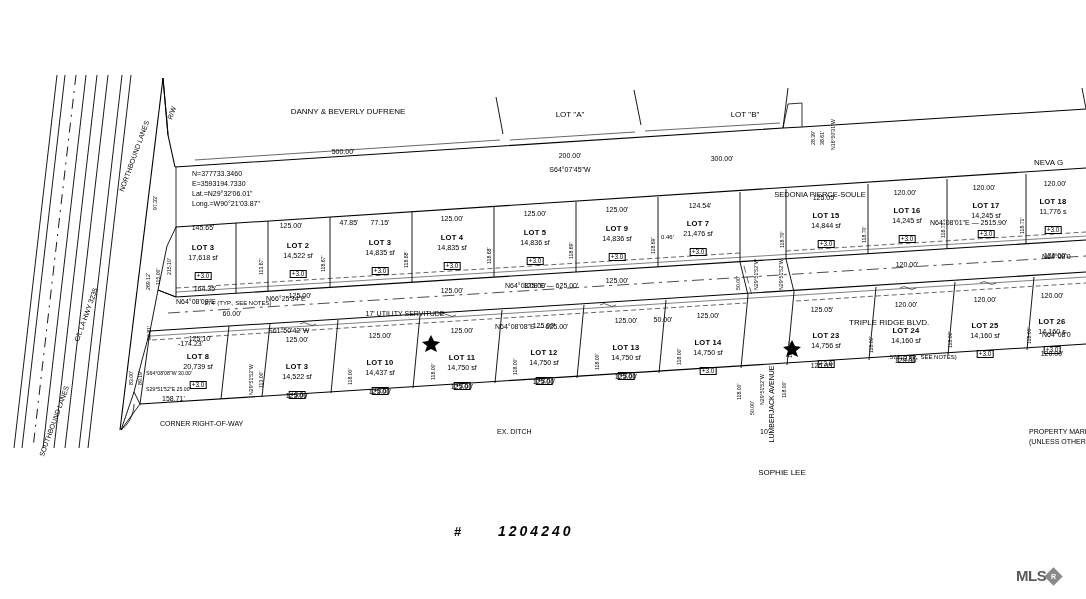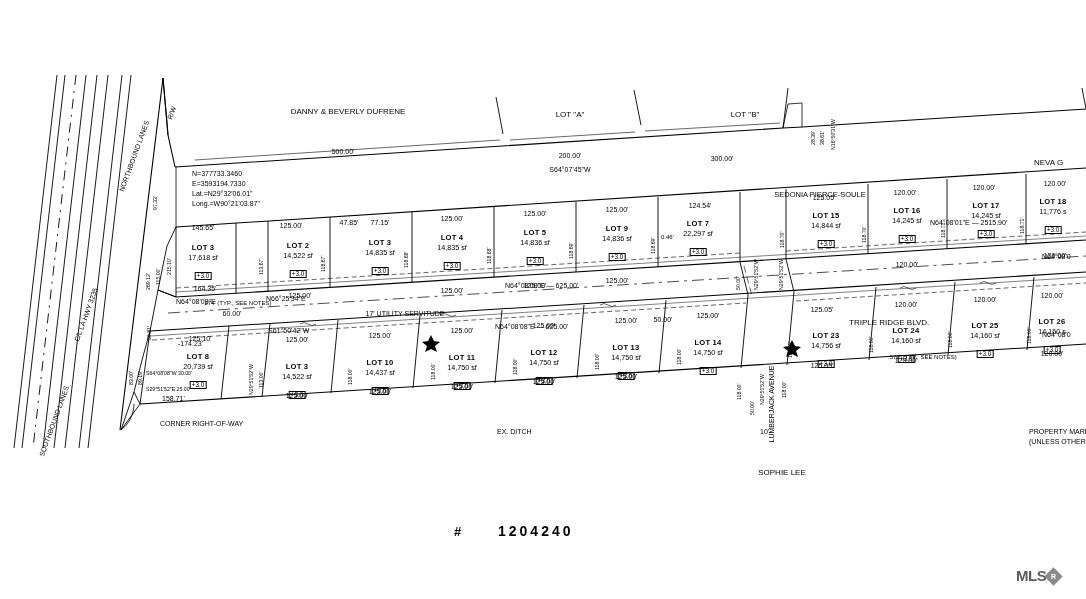--- a/index.html
+++ b/index.html
@@ -12,21 +12,21 @@
   .t7{font-size:7px;}
   .t75{font-size:7.5px;}
   .t8{font-size:8px;}
   .lotname{font-size:7.6px;font-weight:bold;letter-spacing:.2px;}
   .lotarea{font-size:7.2px;}
   .center{transform:translateX(-50%);text-align:center;}
   .rot90{transform:rotate(-90deg);transform-origin:0 0;}
   .rot90c{transform:rotate(-90deg) translateX(-50%);transform-origin:0 0;}
   .rotsl{transform:rotate(-70deg);transform-origin:0 0;}
   .plus{font-size:6.4px;border:1px solid #000;padding:0 1px;line-height:1;display:inline-block;}
-  .caseno{position:absolute;font-size:14px;letter-spacing:3px;font-weight:bold;}
+  .caseno{position:absolute;font-size:14px;letter-spacing:3px;font-weight:bold;font-style:italic;}
   .hash{position:absolute;font-size:13px;font-weight:bold;}
   #mls{position:absolute;right:8px;bottom:6px;width:62px;height:26px;}
   #mls .m{font-family:"Liberation Sans",sans-serif;font-size:15px;font-weight:bold;color:#5b5b5b;letter-spacing:-.5px;}
   #mls .dia{display:inline-block;width:13px;height:13px;background:#8a8a8a;transform:rotate(45deg);position:relative;top:2px;margin-left:1px;}
   #mls .dia span{position:absolute;left:0;top:0;width:13px;height:13px;transform:rotate(-45deg);color:#fff;font-size:7px;text-align:center;line-height:13px;font-weight:bold;}
 </style>
 </head>
 <body>
 
 <div id="plat">
@@ -203,21 +203,21 @@
   <div class="lbl t7 center" style="left:535px;top:210px;">125.00'</div>
   <div class="lbl tiny rot90" style="left:486px;top:264px;">118.68'</div>
 
   <div class="lbl lotname center" style="left:617px;top:224px;">LOT 9</div>
   <div class="lbl lotarea center" style="left:617px;top:234px;">14,836 sf</div>
   <div class="lbl center" style="left:617px;top:245px;"><span class="plus">+3.0</span></div>
   <div class="lbl t7 center" style="left:617px;top:206px;">125.00'</div>
   <div class="lbl tiny rot90" style="left:568px;top:259px;">118.69'</div>
 
   <div class="lbl lotname center" style="left:698px;top:219px;">LOT 7</div>
-  <div class="lbl lotarea center" style="left:698px;top:229px;">22,297 sf</div>
+  <div class="lbl lotarea center" style="left:698px;top:229px;">21,476 sf</div>
   <div class="lbl center" style="left:698px;top:240px;"><span class="plus">+3.0</span></div>
   <div class="lbl t7 center" style="left:700px;top:202px;">124.54'</div>
   <div class="lbl tiny rot90" style="left:650px;top:254px;">118.69'</div>
   <div class="lbl t6" style="left:661px;top:234px;">0.46'</div>
 
   <div class="lbl lotname center" style="left:826px;top:211px;">LOT 15</div>
   <div class="lbl lotarea center" style="left:826px;top:221px;">14,844 sf</div>
   <div class="lbl center" style="left:826px;top:232px;"><span class="plus">+3.0</span></div>
   <div class="lbl t7 center" style="left:824px;top:194px;">125.05'</div>
   <div class="lbl tiny rot90" style="left:779px;top:248px;">118.70'</div>

